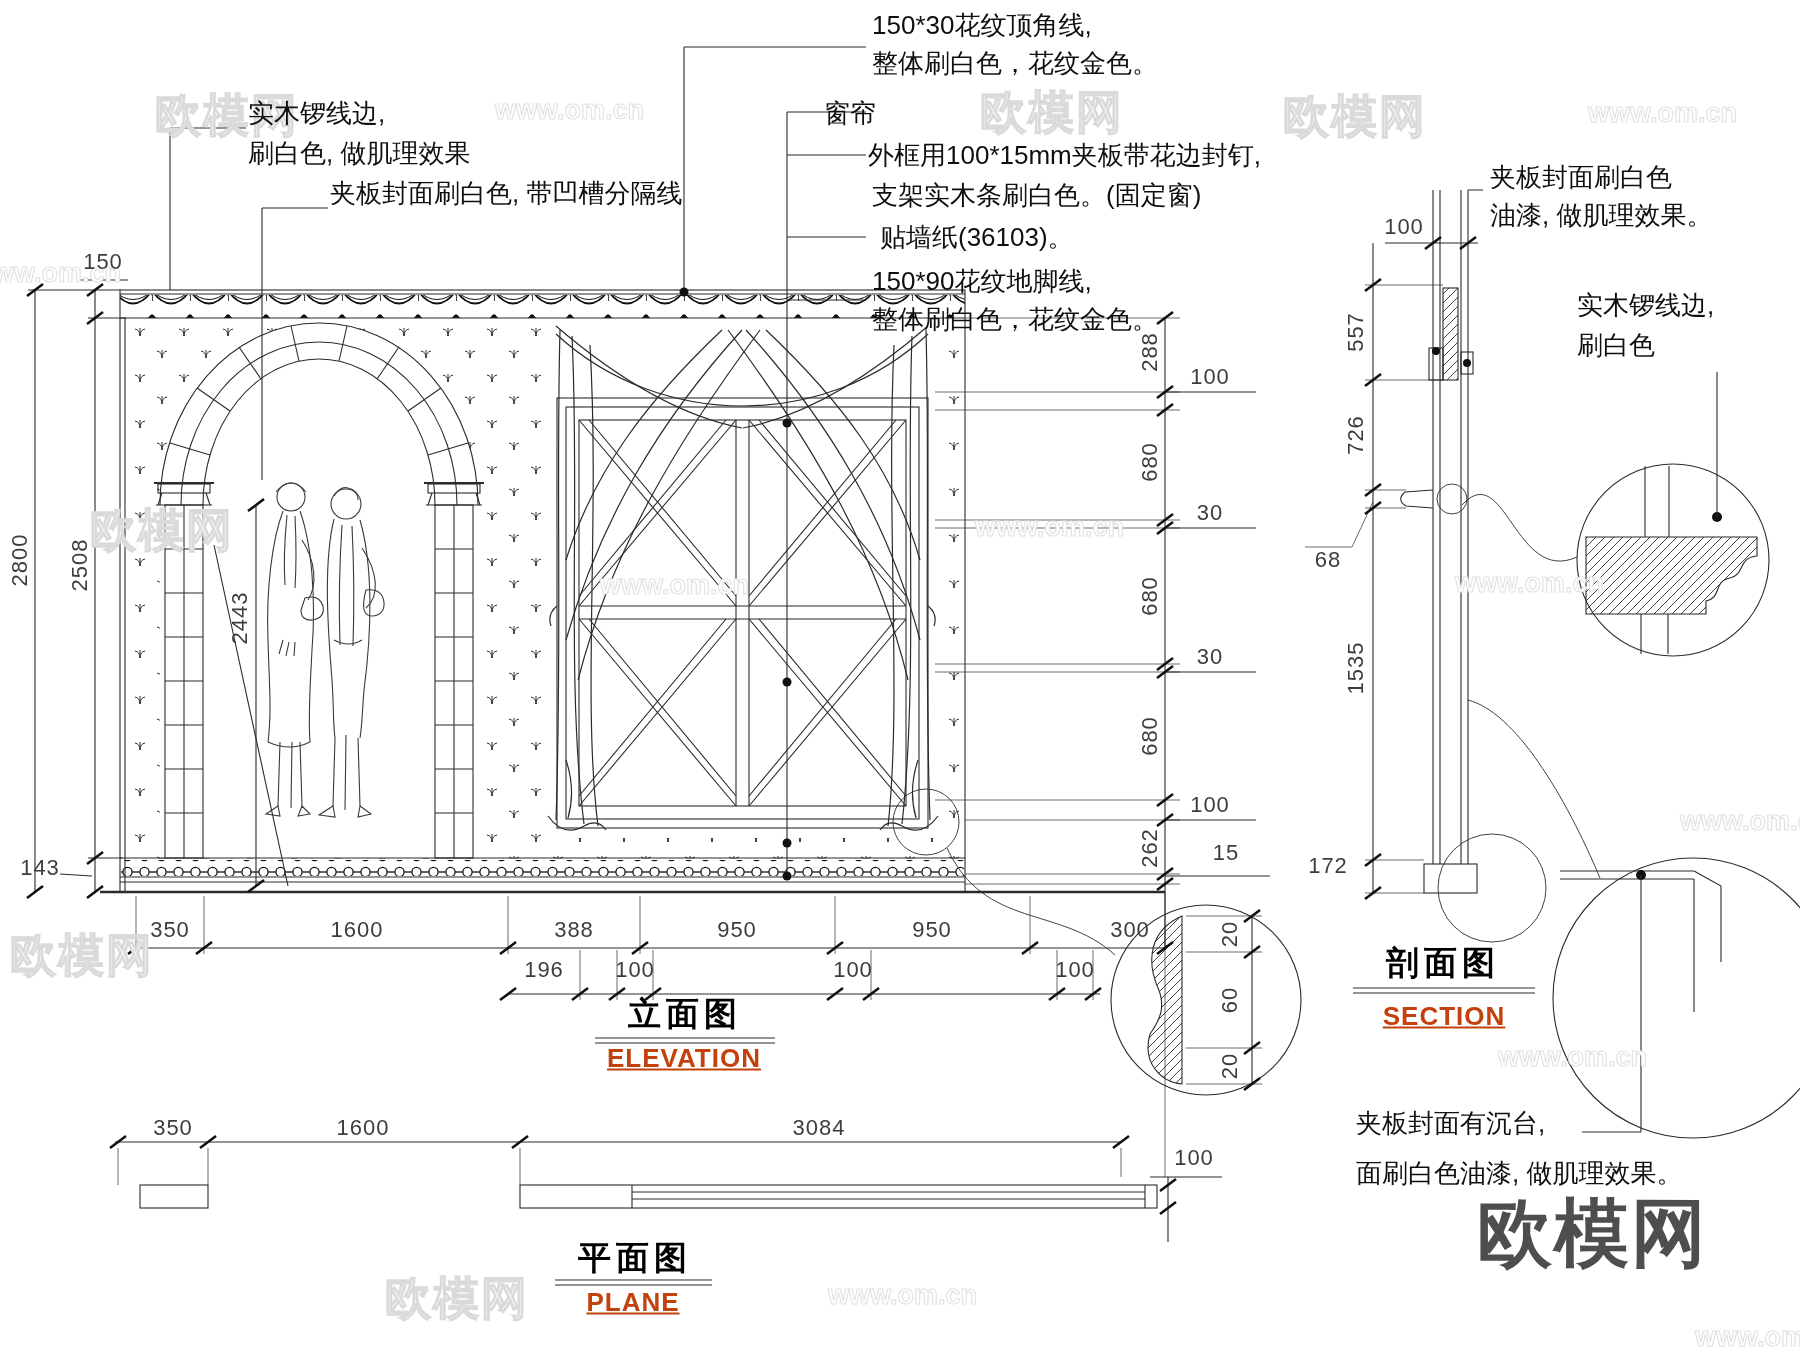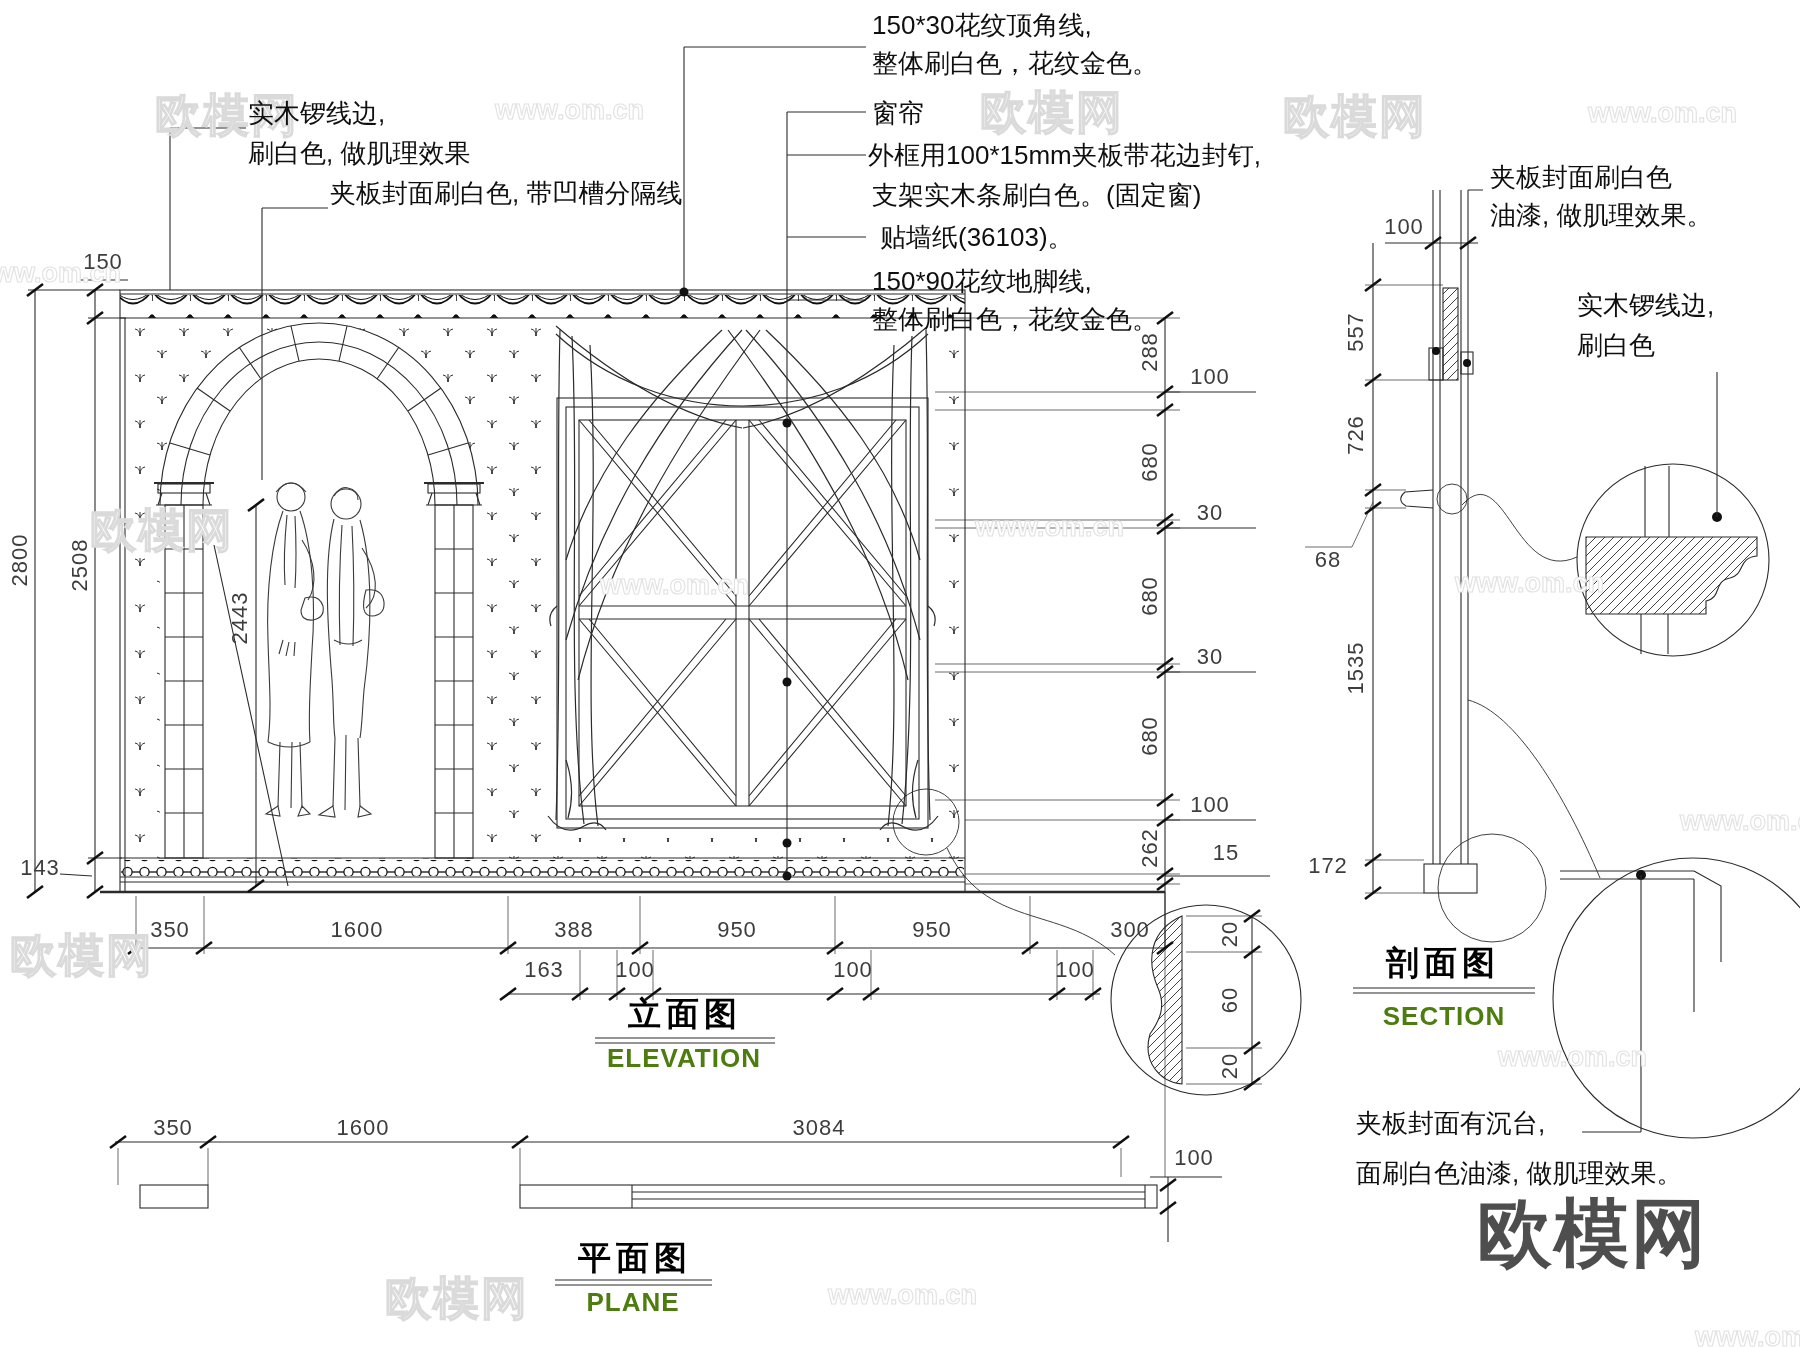--- a/index.html
+++ b/index.html
@@ -4,21 +4,21 @@
 <style>
   html,body{margin:0;padding:0;background:#fff;}
   .canvas{position:relative;width:1800px;height:1347px;background:#fff;overflow:hidden;
           font-family:"Liberation Sans",sans-serif;}
   svg.lw{position:absolute;left:0;top:0;}
   .lbl{position:absolute;transform:translate(-50%,-50%);font-size:22px;color:#3d3d3d;
        white-space:nowrap;letter-spacing:1px;}
   .lbl.v{transform:translate(-50%,-50%) rotate(-90deg);}
   .ann{position:absolute;font-size:26px;color:#0f0f0f;white-space:nowrap;}
   .title-cn{position:absolute;transform:translate(-50%,-50%);font-size:33px;color:#000;letter-spacing:5px;font-weight:700;}
-  .title-en{position:absolute;transform:translate(-50%,-50%);font-size:26px;font-weight:bold;color:#4d7c0f;letter-spacing:1px;}
+  .title-en{position:absolute;transform:translate(-50%,-50%);font-size:26px;font-weight:bold;color:#c2410c;letter-spacing:1px;text-decoration:underline;}
   .wm{position:absolute;color:#fff;-webkit-text-stroke:1.3px #dadada;font-weight:bold;white-space:nowrap;text-align:right;}
   .wm.brand{font-size:46px;letter-spacing:2px;}
   .wm.site{font-size:27px;-webkit-text-stroke:1.1px #e2e2e2;}
   .wm.solid{color:#4e4e4e;-webkit-text-stroke:0;font-size:75px;font-weight:600;letter-spacing:2px;}
 </style>
 </head>
 <body>
 
 <div class="canvas">
 
@@ -278,21 +278,21 @@
 <div class="wm brand" style="left:385px;top:1268px">欧模网</div>
 <div class="wm site" style="left:828px;top:1280px">www.om.cn</div>
 <div class="wm solid" style="left:1477px;top:1184px">欧模网</div>
 <div class="wm site" style="left:1695px;top:1322px">www.om.cn</div>
 
 <div class="ann" style="left:248px;top:96px">实木锣线边,</div>
 <div class="ann" style="left:248px;top:136px">刷白色, 做肌理效果</div>
 <div class="ann" style="left:330px;top:176px">夹板封面刷白色, 带凹槽分隔线</div>
 <div class="ann" style="left:872px;top:8px">150*30花纹顶角线,</div>
 <div class="ann" style="left:872px;top:46px">整体刷白色，花纹金色。</div>
-<div class="ann" style="left:872px;top:96px">窗帘</div>
+<div class="ann" style="left:824px;top:96px">窗帘</div>
 <div class="ann" style="left:868px;top:138px">外框用100*15mm夹板带花边封钉,</div>
 <div class="ann" style="left:872px;top:178px">支架实木条刷白色。(固定窗)</div>
 <div class="ann" style="left:880px;top:220px">贴墙纸(36103)。</div>
 <div class="ann" style="left:872px;top:264px">150*90花纹地脚线,</div>
 <div class="ann" style="left:872px;top:302px">整体刷白色，花纹金色。</div>
 <div class="ann" style="left:1490px;top:160px">夹板封面刷白色</div>
 <div class="ann" style="left:1490px;top:198px">油漆, 做肌理效果。</div>
 <div class="ann" style="left:1577px;top:288px">实木锣线边,</div>
 <div class="ann" style="left:1577px;top:328px">刷白色</div>
 <div class="ann" style="left:1356px;top:1106px">夹板封面有沉台,</div>
@@ -304,21 +304,21 @@
 <span class="lbl v" style="left:240px;top:618px">2443</span>
 <span class="lbl" style="left:40px;top:868px">143</span>
 
 <span class="lbl" style="left:170px;top:930px">350</span>
 <span class="lbl" style="left:357px;top:930px">1600</span>
 <span class="lbl" style="left:574px;top:930px">388</span>
 <span class="lbl" style="left:737px;top:930px">950</span>
 <span class="lbl" style="left:932px;top:930px">950</span>
 <span class="lbl" style="left:1130px;top:930px">300</span>
 
-<span class="lbl" style="left:544px;top:970px">163</span>
+<span class="lbl" style="left:544px;top:970px">196</span>
 <span class="lbl" style="left:635px;top:970px">100</span>
 <span class="lbl" style="left:853px;top:970px">100</span>
 <span class="lbl" style="left:1075px;top:970px">100</span>
 
 <span class="lbl v" style="left:1150px;top:352px">288</span>
 <span class="lbl" style="left:1210px;top:377px">100</span>
 <span class="lbl v" style="left:1150px;top:462px">680</span>
 <span class="lbl" style="left:1210px;top:513px">30</span>
 <span class="lbl v" style="left:1150px;top:596px">680</span>
 <span class="lbl" style="left:1210px;top:657px">30</span>

